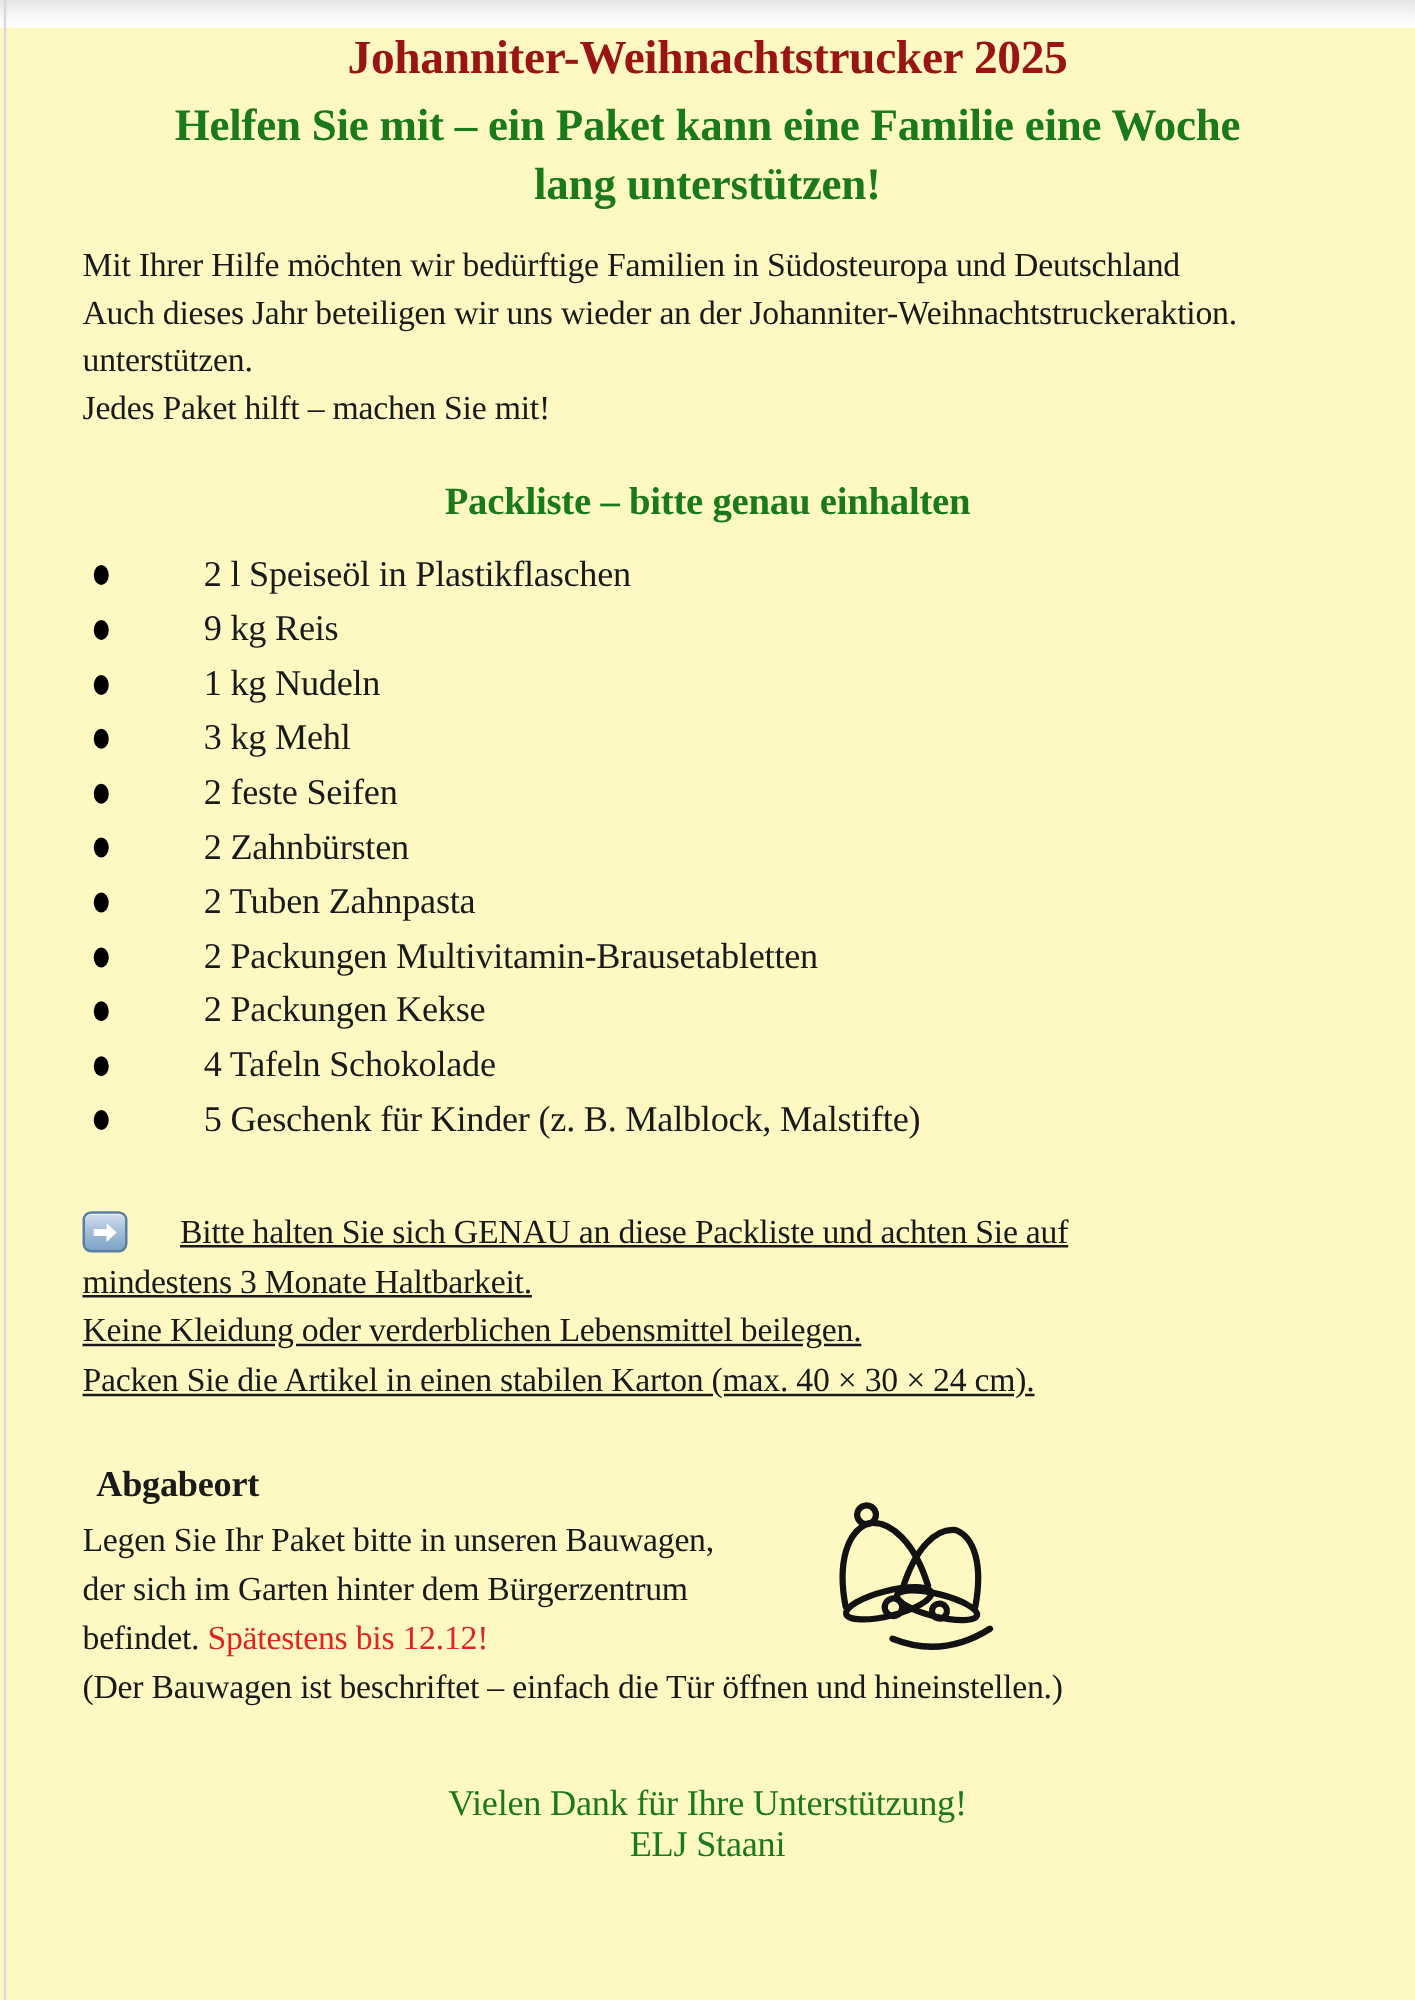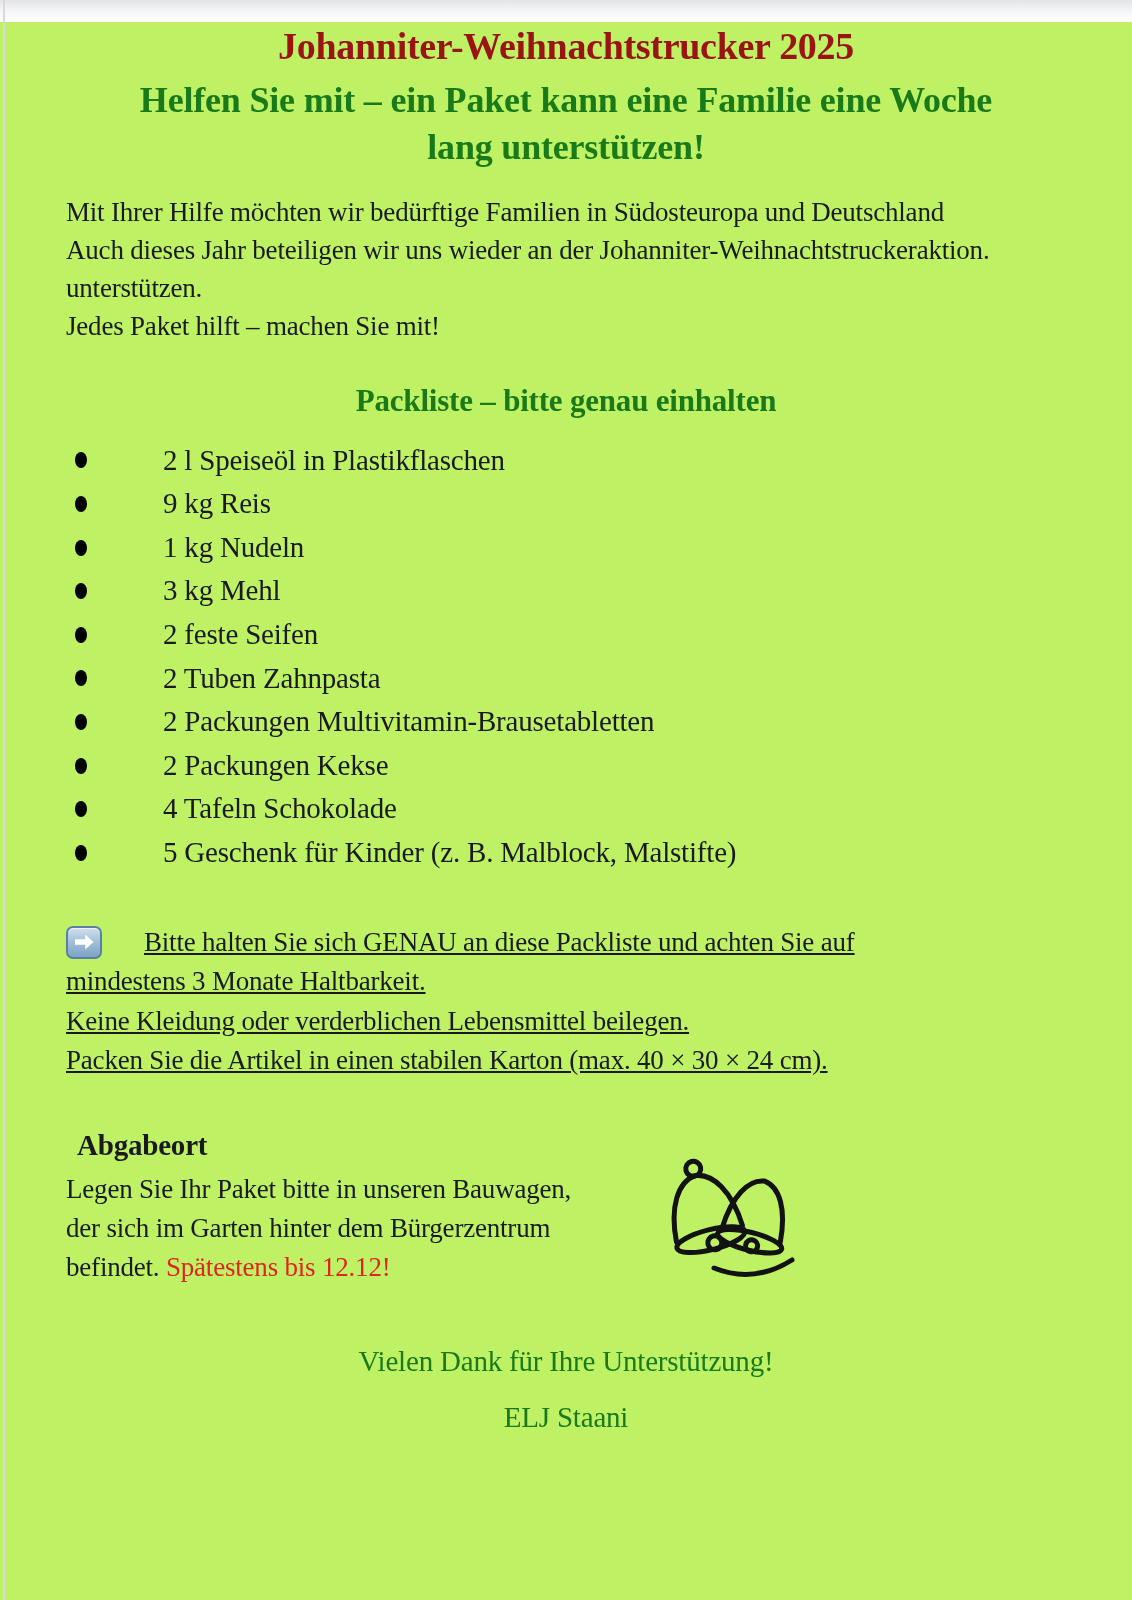--- a/index.html
+++ b/index.html
@@ -1,20 +1,20 @@
 <!DOCTYPE html>
 <html lang="de"><head>
 <meta charset="utf-8">
 <style>
   html,body{margin:0;padding:0;background:#fff;}
   .page{
     position:relative;
     width:1132px;height:1600px;
     margin:0 auto;
-    background:#bef264;
+    background:#fef9c3;
     overflow:hidden;
     font-family:"Liberation Serif","DejaVu Serif",serif;
     color:#1a1a1a;
   }
   .top-edge{
     position:absolute;top:0;left:0;width:100%;height:22px;
     background:linear-gradient(180deg,#e3e4e6 0%,#f4f4f5 45%,#ffffff 100%);
   }
   .left-edge{
     position:absolute;top:0;left:3px;width:2px;height:100%;
@@ -73,21 +73,21 @@
     font-size:29px;font-weight:bold;letter-spacing:-0.2px;
   }
   .abgabe-body{position:relative;margin-top:8px;font-size:27px;}
   .abgabe-body .line{line-height:39px;}
   .alert-red{color:#e02424;}
   .bells{
     position:absolute;left:588px;top:-16px;width:150px;height:128px;
   }
 
   .footer{margin-top:58px;text-align:center;color:#1a7a1a;font-size:29px;}
-  .footer .signature{margin-top:23px;}
+  .footer .signature{}
 </style>
 </head>
 <body>
 
 <div class="page">
   <div class="top-edge"></div>
   <div class="left-edge"></div>
 
   <div class="content">
 
@@ -106,20 +106,21 @@
     </div>
 
     <h2 class="pack-heading">Packliste – bitte genau einhalten</h2>
 
     <ul class="pack-list">
       <li><span class="bullet"></span><span>2 l Speiseöl in Plastikflaschen</span></li>
       <li><span class="bullet"></span><span>9 kg Reis</span></li>
       <li><span class="bullet"></span><span>1 kg Nudeln</span></li>
       <li><span class="bullet"></span><span>3 kg Mehl</span></li>
       <li><span class="bullet"></span><span>2 feste Seifen</span></li>
+      <li><span class="bullet"></span><span>2 Zahnbürsten</span></li>
       <li><span class="bullet"></span><span>2 Tuben Zahnpasta</span></li>
       <li><span class="bullet"></span><span>2 Packungen Multivitamin-Brausetabletten</span></li>
       <li><span class="bullet"></span><span>2 Packungen Kekse</span></li>
       <li><span class="bullet"></span><span>4 Tafeln Schokolade</span></li>
       <li><span class="bullet"></span><span>5 Geschenk für Kinder (z. B. Malblock, Malstifte)</span></li>
     </ul>
 
     <div class="notes">
       <div class="note-first">
         <span class="arrow-icon">
@@ -133,20 +134,21 @@
       <div class="line">Keine Kleidung oder verderblichen Lebensmittel beilegen.</div>
       <div class="line">Packen Sie die Artikel in einen stabilen Karton (max. 40 × 30 × 24 cm).</div>
     </div>
 
     <h3 class="abgabe-heading">Abgabeort</h3>
 
     <div class="abgabe-body">
       <div class="line">Legen Sie Ihr Paket bitte in unseren Bauwagen,</div>
       <div class="line">der sich im Garten hinter dem Bürgerzentrum</div>
       <div class="line"><span>befindet. </span><span class="alert-red">Spätestens bis 12.12!</span></div>
+      <div class="line">(Der Bauwagen ist beschriftet – einfach die Tür öffnen und hineinstellen.)</div>
 
       <svg class="bells" viewBox="0 0 150 128" xmlns="http://www.w3.org/2000/svg" fill="none" stroke="#121212" stroke-width="5" stroke-linecap="round" stroke-linejoin="round">
         <g transform="rotate(14 100 78)">
           <path d="M68 82 C 70 48 82 28 98 26 C 114 28 126 48 128 82"></path>
           <ellipse cx="98" cy="88" rx="33" ry="9"></ellipse>
           <circle cx="101" cy="92" r="6"></circle>
         </g>
         <g transform="rotate(-14 54 74)">
           <circle cx="54" cy="13" r="7.5"></circle>
           <path d="M20 80 C 22 44 36 22 54 20 C 72 22 86 44 88 80"></path>

